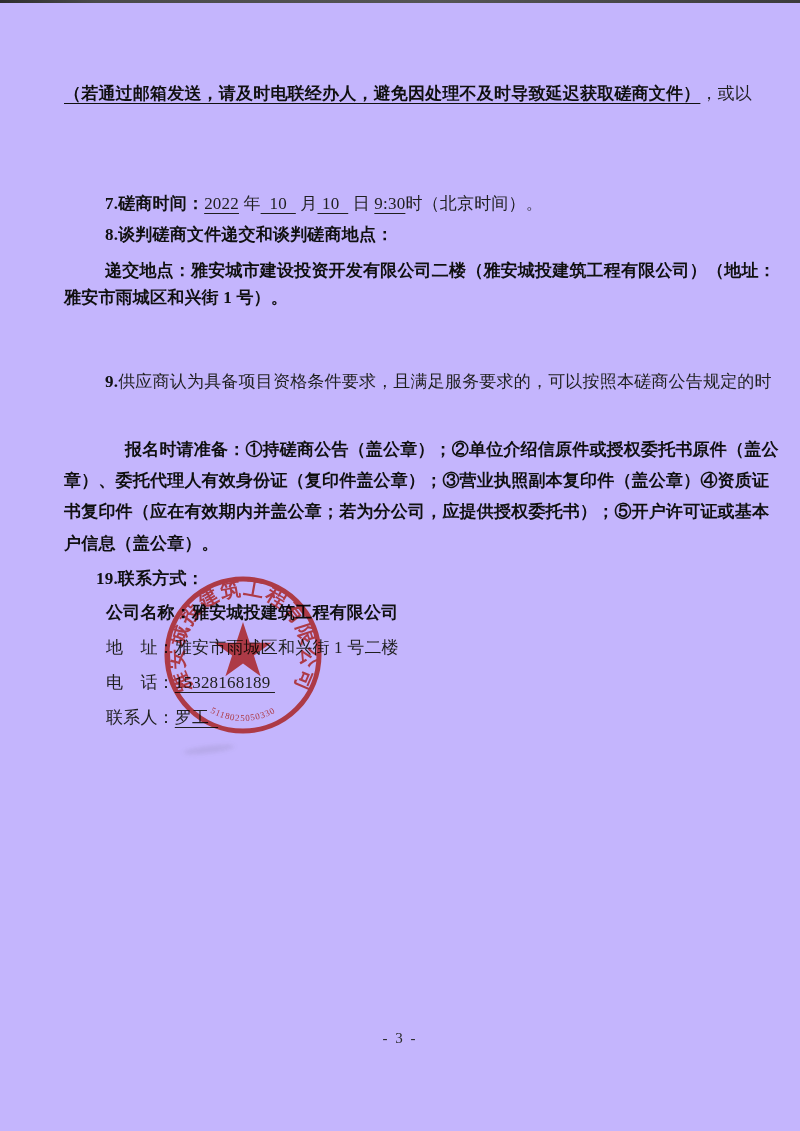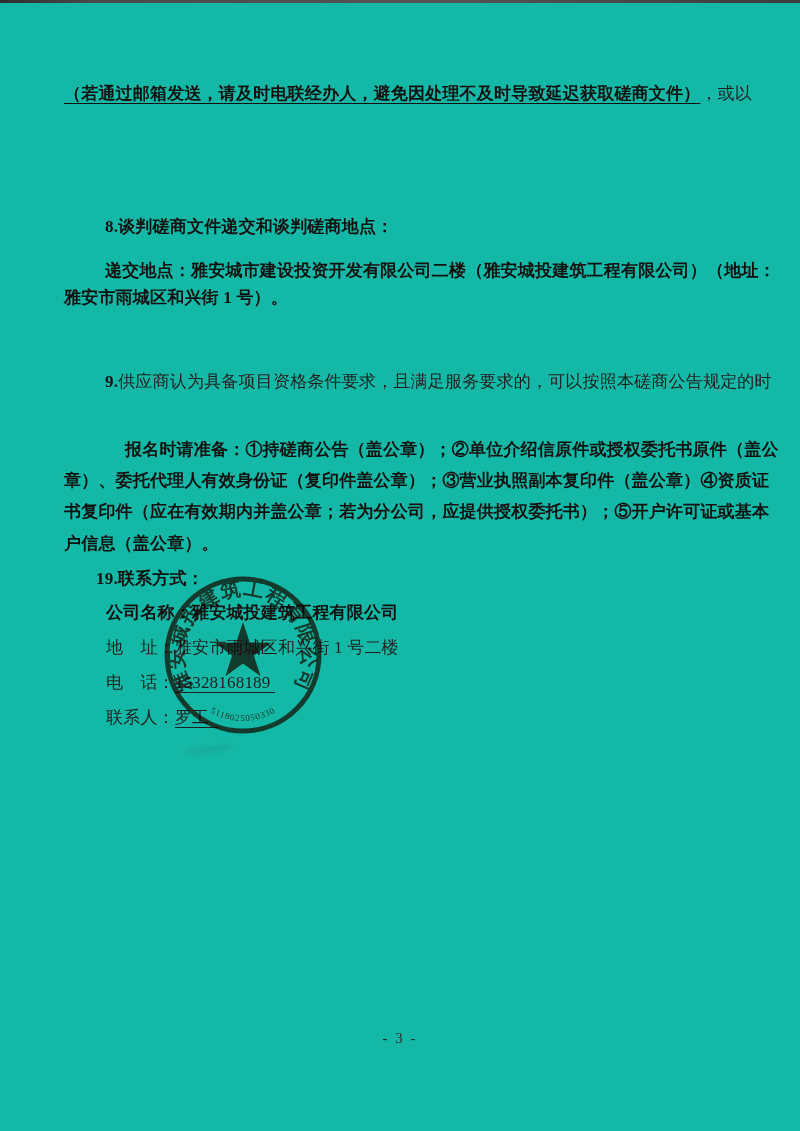--- a/index.html
+++ b/index.html
@@ -1,16 +1,16 @@
 <!DOCTYPE html>
 <html><head>
 <meta charset="utf-8">
 <style>
   html,body{margin:0;padding:0;background:#ffffff;}
-  .page{position:relative;width:800px;height:1131px;background:#14b8a6;overflow:hidden;
+  .page{position:relative;width:800px;height:1131px;background:#c4b5fd;overflow:hidden;
         font-family:"Liberation Serif","DejaVu Serif",serif;color:#1f1f1f;}
   .scan-edge{position:absolute;top:0;left:0;width:100%;height:3px;
              background:linear-gradient(90deg,#2e2e2e 0%,#4a4a4a 12%,#555 55%,#3c3c3c 100%);}
   .ln{position:absolute;left:64px;font-size:17px;line-height:21px;white-space:nowrap;letter-spacing:0.2px;}
   .b{font-weight:bold;color:#101010;}
   .u{text-decoration:underline;text-underline-offset:4px;text-decoration-thickness:1px;}
   .seal{position:absolute;left:152px;top:564px;mix-blend-mode:multiply;opacity:0.88;}
   .smudge{position:absolute;left:183px;top:746px;width:52px;height:7px;background:rgba(60,60,60,0.10);
           border-radius:50%;filter:blur(2px);transform:rotate(-7deg);}
   .footer{position:absolute;left:0;top:1030px;width:100%;text-align:center;
@@ -20,22 +20,23 @@
 <body>
 
 <div class="page">
 
   <div class="scan-edge"></div>
 
   <div class="ln" style="top:83px"><span class="b u">（若通过邮箱发送，请及时电联经办人，避免因处理不及时导致延迟获取磋商文件）</span><span>，或以</span></div>
 
 
 
+  <div class="ln" style="top:193px;left:105px"><span class="b">7.磋商时间：</span><span class="u">2022</span><span>&nbsp;年</span><span class="u">&nbsp;&nbsp;10&nbsp;&nbsp;</span><span>&nbsp;月</span><span class="u">&nbsp;10&nbsp;&nbsp;</span><span>&nbsp;日&nbsp;</span><span class="u">9:30</span><span>时（北京时间）。</span></div>
 
-  <div class="ln" style="top:216px;left:105px"><span class="b">8.谈判磋商文件递交和谈判磋商地点：</span></div>
+  <div class="ln" style="top:224px;left:105px"><span class="b">8.谈判磋商文件递交和谈判磋商地点：</span></div>
 
   <div class="ln" style="top:260px;left:105px"><span class="b">递交地点：雅安城市建设投资开发有限公司二楼（雅安城投建筑工程有限公司）（地址：</span></div>
 
   <div class="ln" style="top:287px"><span class="b">雅安市雨城区和兴街 1 号）。</span></div>
 
 
 
   <div class="ln" style="top:371px;left:105px"><span class="b">9.</span><span>供应商认为具备项目资格条件要求，且满足服务要求的，可以按照本磋商公告规定的时</span></div>
 
 

